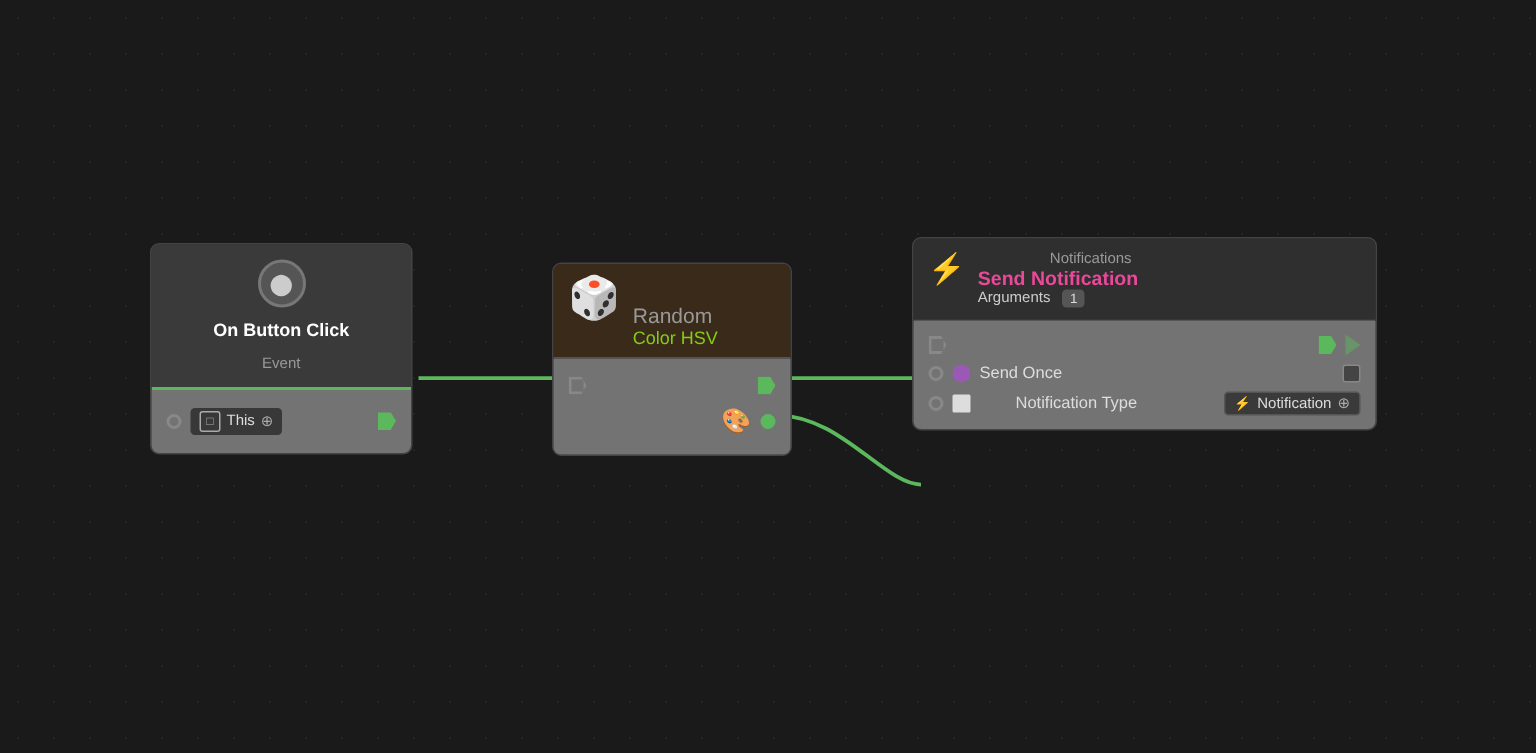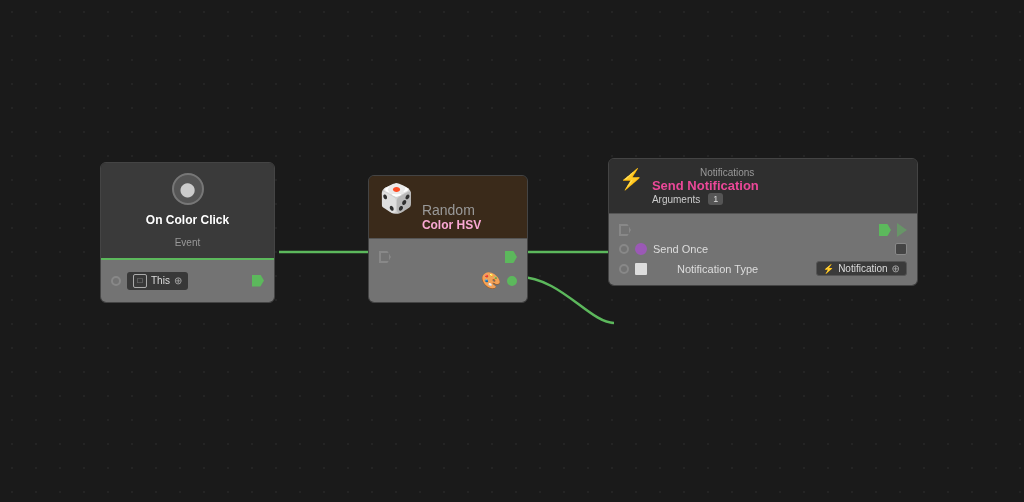--- a/index.html
+++ b/index.html
@@ -287,21 +287,21 @@
     <path class="conn-line conn-exec" d="M 279,252 C 320,252 340,252 381,252"></path>
 
     <path class="conn-line conn-exec" d="M 519,252 C 560,252 580,252 621,252"></path>
 
     <path class="conn-line conn-green" stroke="#c8b400" d="M 519,277 C 560,277 590,323 614,323"></path>
   </svg>
 
   <div class="node node-event">
     <div class="node-header">
       <div class="event-icon">⬤</div>
-      <div class="node-title">On Color Click</div>
+      <div class="node-title">On Button Click</div>
       <div class="node-subtitle">Event</div>
     </div>
     <div class="node-body">
       <div class="pin-row">
 
         <div class="pin empty"></div>
 
         <div class="obj-pin">
           <div class="obj-icon">□</div>
           <span class="obj-label">This</span>
@@ -312,21 +312,21 @@
         <div class="exec-out"></div>
       </div>
     </div>
   </div>
 
   <div class="node node-random">
     <div class="node-header">
       <span class="cube-icon">🎲</span>
       <div class="header-text">
         <span style="color:#999;font-size:14px;margin-top:20px;">Random</span>
-        <span style="color:#f9a8d4;font-size:12px;font-weight:bold;">Color HSV</span>
+        <span style="color:#84cc16;font-size:12px;font-weight:normal;">Color HSV</span>
       </div>
     </div>
     <div class="node-body">
       <div class="pin-row">
 
         <div class="exec-in"></div>
         <div class="spacer"></div>
 
         <div class="exec-out"></div>
       </div>
@@ -338,21 +338,21 @@
       </div>
     </div>
   </div>
 
   <div class="node node-notifications">
     <div class="node-header">
       <span class="notif-icon">⚡</span>
       <div style="display:flex;flex-direction:column;">
         <span style="color:#999;font-size:10px;padding-left:48px;">Notifications</span>
         <span style="color:#ec4899;font-size:13px;font-weight:bold;">Send Notification</span>
-        <div style="display:flex;align-items:center;gap:4px;">
+        <div style="display:flex;align-items:flex-start;gap:4px;">
           <span style="color:#ccc;font-size:10px;">Arguments</span>
           <span class="badge">1</span>
         </div>
       </div>
     </div>
     <div class="node-body">
 
       <div class="notif-row">
 
         <div class="exec-in"></div>

